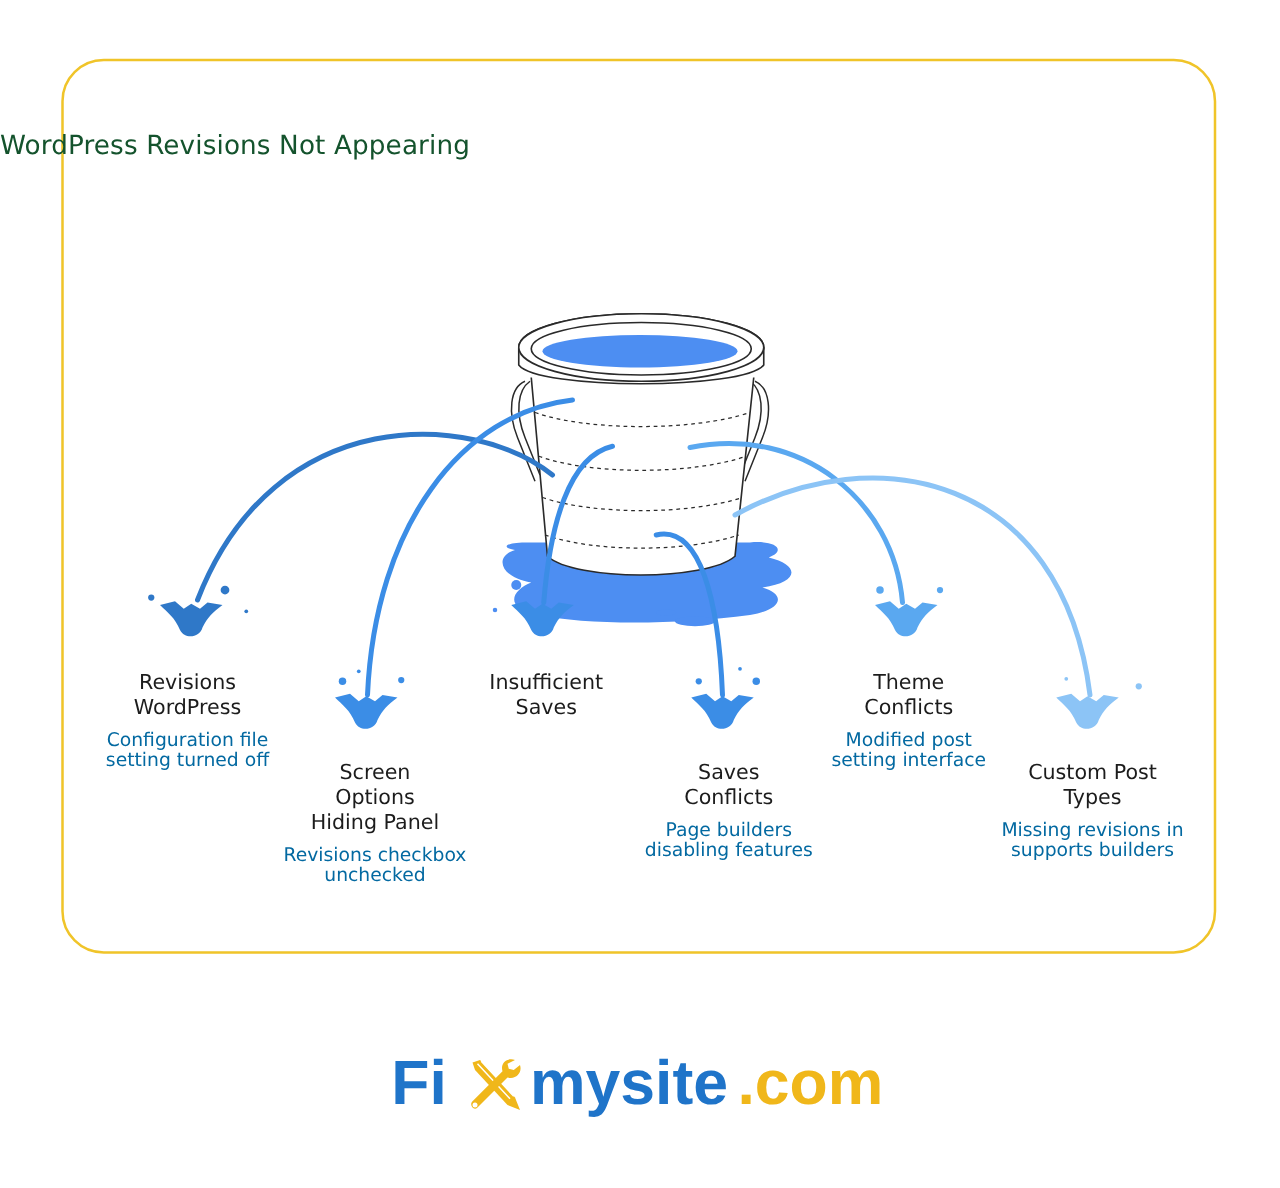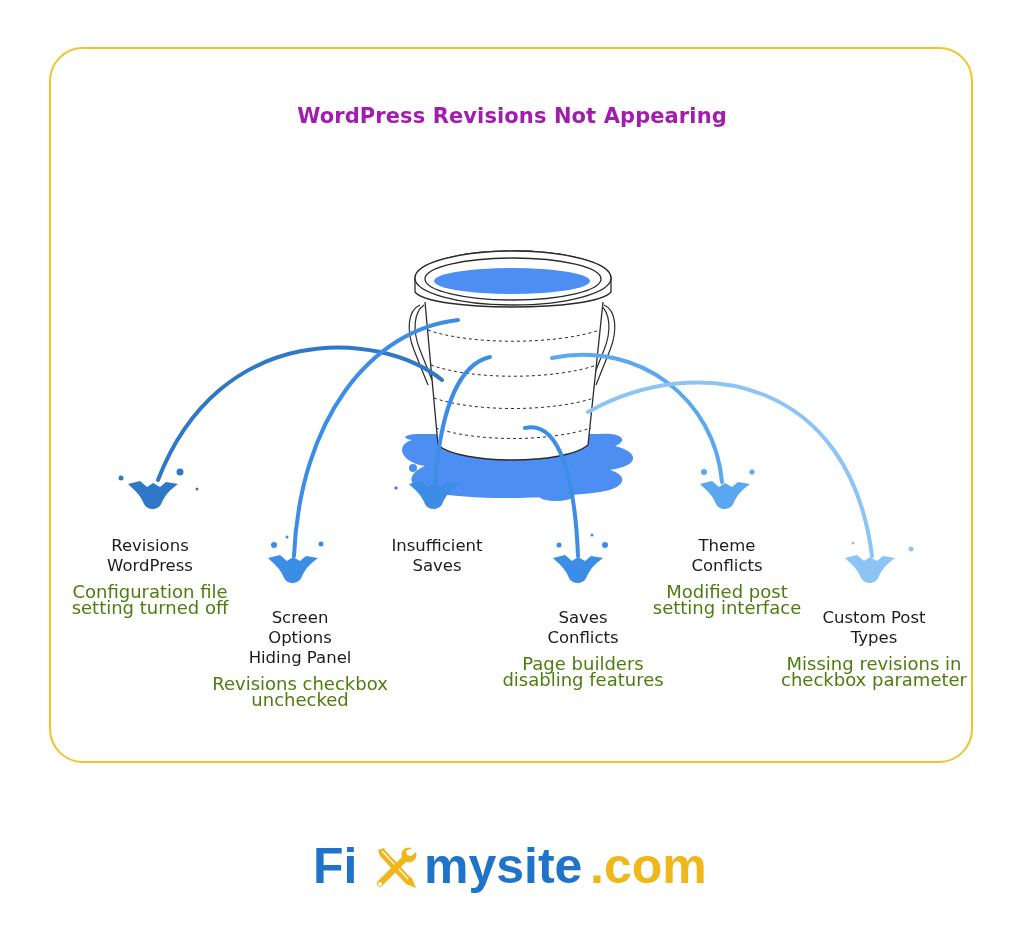--- a/index.html
+++ b/index.html
@@ -1,22 +1,22 @@
 <!DOCTYPE html>
 <html><head>
 <meta charset="utf-8">
 <style>
   html, body { margin:0; padding:0; background:#ffffff; }
   body { width:1024px; height:950px; position:relative; overflow:hidden; font-family:"DejaVu Sans", sans-serif; color:#1a1a1a; }
   .frame { position:absolute; left:49px; top:47px; width:924px; height:716px; border:2px solid #f0c429; border-radius:34px; box-sizing:border-box; }
-  .title { position:absolute; left:0; width:1024px; top:104px; text-align:center; font-size:21px; font-weight:700; letter-spacing:0.1px; color:#a21caf; }
+  .title { position:absolute; left:0; width:1024px; top:104px; font-size:21px; font-weight:400; letter-spacing:0.1px; color:#14532d; }
   svg.art { position:absolute; left:0; top:0; }
   .label { position:absolute; width:200px; text-align:center; }
   .label .head { font-size:16.5px; line-height:20px; color:#1c1c1c; }
-  .label .desc { font-size:18px; line-height:16px; color:#4d7c0f; margin-top:8px; }
+  .label .desc { font-size:15px; line-height:16px; color:#0369a1; margin-top:8px; }
   .logo { position:absolute; left:0; width:920px; top:838px; height:60px; }
   .logo .txt { position:absolute; top:0; font-family:"Liberation Sans", sans-serif; font-weight:700; font-size:50px; line-height:56px; }
   .blue { color:#1f74c9; }
   .gold { color:#f0b71a; }
 </style>
 </head>
 <body>
 
 <div class="frame"></div>
 <div class="title">WordPress Revisions Not Appearing</div>
@@ -113,21 +113,21 @@
   <div class="desc"><span>Page builders</span><br><span>disabling features</span></div>
 </div>
 
 <div class="label" style="left:627px; top:536px;">
   <div class="head"><span>Theme</span><br><span>Conflicts</span></div>
   <div class="desc"><span>Modified post</span><br><span>setting interface</span></div>
 </div>
 
 <div class="label" style="left:774px; top:608px;">
   <div class="head"><span>Custom Post</span><br><span>Types</span></div>
-  <div class="desc"><span>Missing revisions in</span><br><span>checkbox parameter</span></div>
+  <div class="desc"><span>Missing revisions in</span><br><span>supports builders</span></div>
 </div>
 
 <div class="logo">
   <span class="txt blue" style="left:313px;">Fi</span>
   <svg style="position:absolute; left:372px; top:6px;" width="48" height="48" viewBox="0 0 48 48">
     <path d="M6,6 L12,4 L40,34 L44,44 L34,40 L8,12 Z" fill="#f0b71a"></path>
     <path d="M10,7 L36,35 M13,5 L39,33" stroke="#ffffff" stroke-width="1.2"></path>
     <path d="M40,4 C34,2 28,6 30,13 L6,37 C3,40 7,45 10,42 L34,18 C41,20 46,14 44,8 L39,12 L35,11 L34,7 Z" fill="#f0b71a"></path>
     <circle cx="8" cy="40" r="2" fill="#ffffff"></circle>
   </svg>

